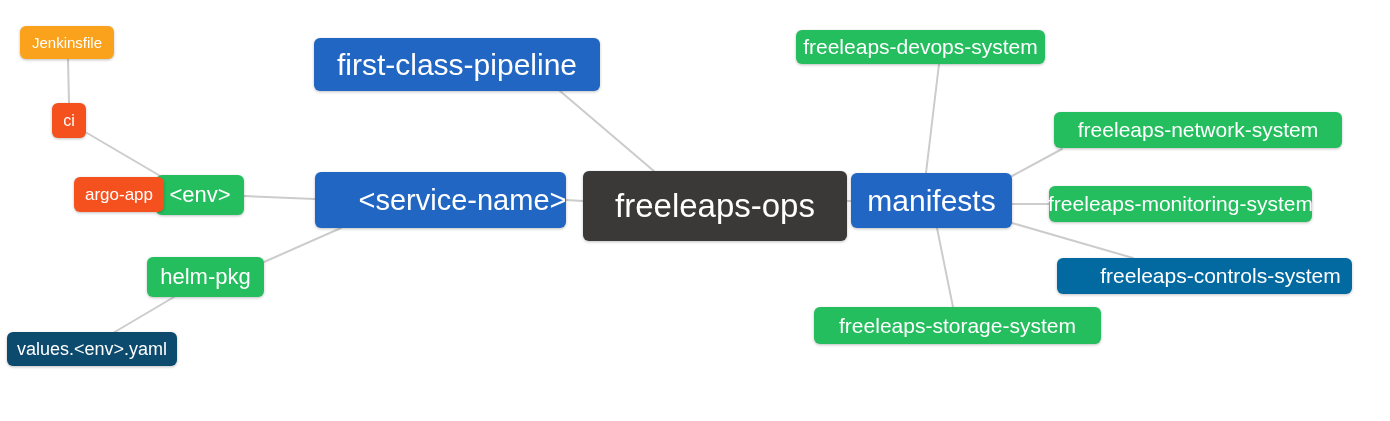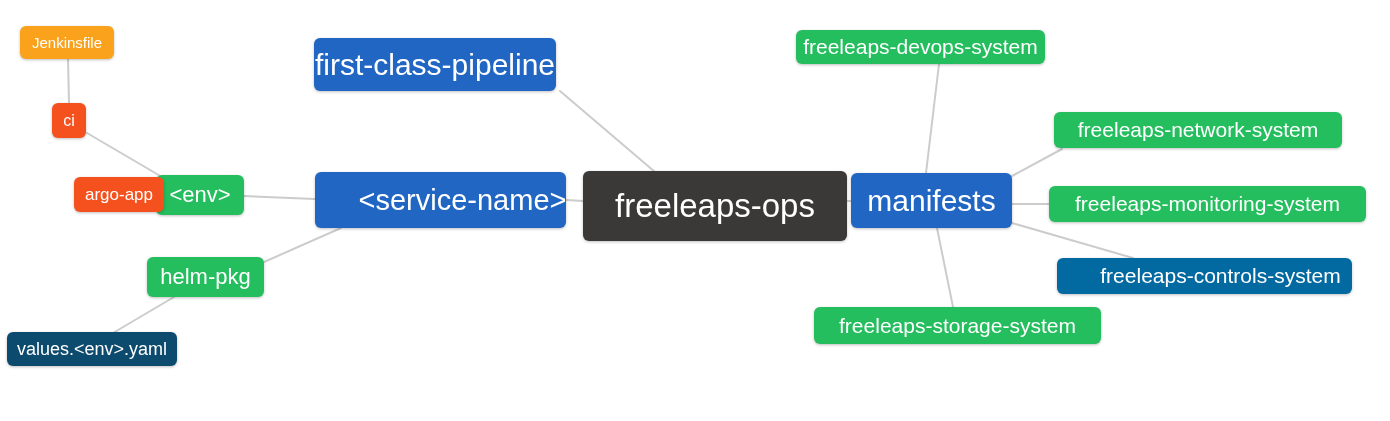--- a/index.html
+++ b/index.html
@@ -52,21 +52,21 @@
       <line x1="926" y1="173" x2="939" y2="64" stroke="#cccccc" stroke-width="2" stroke-linecap="round"></line>
       <line x1="1012" y1="176" x2="1062" y2="149" stroke="#cccccc" stroke-width="2" stroke-linecap="round"></line>
       <line x1="1012" y1="204" x2="1049" y2="204" stroke="#cccccc" stroke-width="2" stroke-linecap="round"></line>
       <line x1="1012" y1="223" x2="1133" y2="258" stroke="#cccccc" stroke-width="2" stroke-linecap="round"></line>
       <line x1="937" y1="228" x2="953" y2="307" stroke="#cccccc" stroke-width="2" stroke-linecap="round"></line>
     </svg>
 
 <div class="node" style="left: 583px; top: 171px; width: 264px; height: 70px; background: rgb(59, 56, 56); font-size: 33px;">
       <span>freeleaps-ops</span>
     </div>
-    <div class="node" style="left: 314px; top: 38px; width: 242px; height: 53px; background: rgb(33, 102, 194); font-size: 30px;">
+    <div class="node" style="left: 314px; top: 38px; width: 286px; height: 53px; background: rgb(33, 102, 194); font-size: 30px;">
       <span>first-class-pipeline</span>
     </div>
     <div class="node" style="left: 315px; top: 172px; width: 251px; height: 56px; background: rgb(33, 102, 194); font-size: 29px; padding-left: 44px;">
       <span>&lt;service-name&gt;</span>
     </div>
     <div class="node" style="left: 851px; top: 173px; width: 161px; height: 55px; background: rgb(33, 102, 194); font-size: 30px;">
       <span>manifests</span>
     </div>
     <div class="node" style="left: 156px; top: 175px; width: 88px; height: 40px; background: rgb(36, 190, 94); font-size: 22px;">
       <span>&lt;env&gt;</span>
@@ -85,21 +85,21 @@
     </div>
     <div class="node" style="left: 7px; top: 332px; width: 170px; height: 34px; background: #0c4a6e; font-size: 18px;">
       <span>values.&lt;env&gt;.yaml</span>
     </div>
     <div class="node" style="left: 796px; top: 30px; width: 249px; height: 34px; background: rgb(36, 190, 94); font-size: 21px;">
       <span>freeleaps-devops-system</span>
     </div>
     <div class="node" style="left: 1054px; top: 112px; width: 288px; height: 36px; background: rgb(36, 190, 94); font-size: 21px;">
       <span>freeleaps-network-system</span>
     </div>
-    <div class="node" style="left: 1049px; top: 186px; width: 317px; height: 36px; background: rgb(36, 190, 94); font-size: 21px;">
+    <div class="node" style="left: 1049px; top: 186px; width: 263px; height: 36px; background: rgb(36, 190, 94); font-size: 21px;">
       <span>freeleaps-monitoring-system</span>
     </div>
     <div class="node" style="left: 1057px; top: 258px; width: 295px; height: 36px; background: #0369a1; font-size: 21px; padding-left: 32px;">
       <span>freeleaps-controls-system</span>
     </div>
     <div class="node" style="left: 814px; top: 307px; width: 287px; height: 37px; background: rgb(36, 190, 94); font-size: 21px;">
       <span>freeleaps-storage-system</span>
     </div>
   </div>
 

